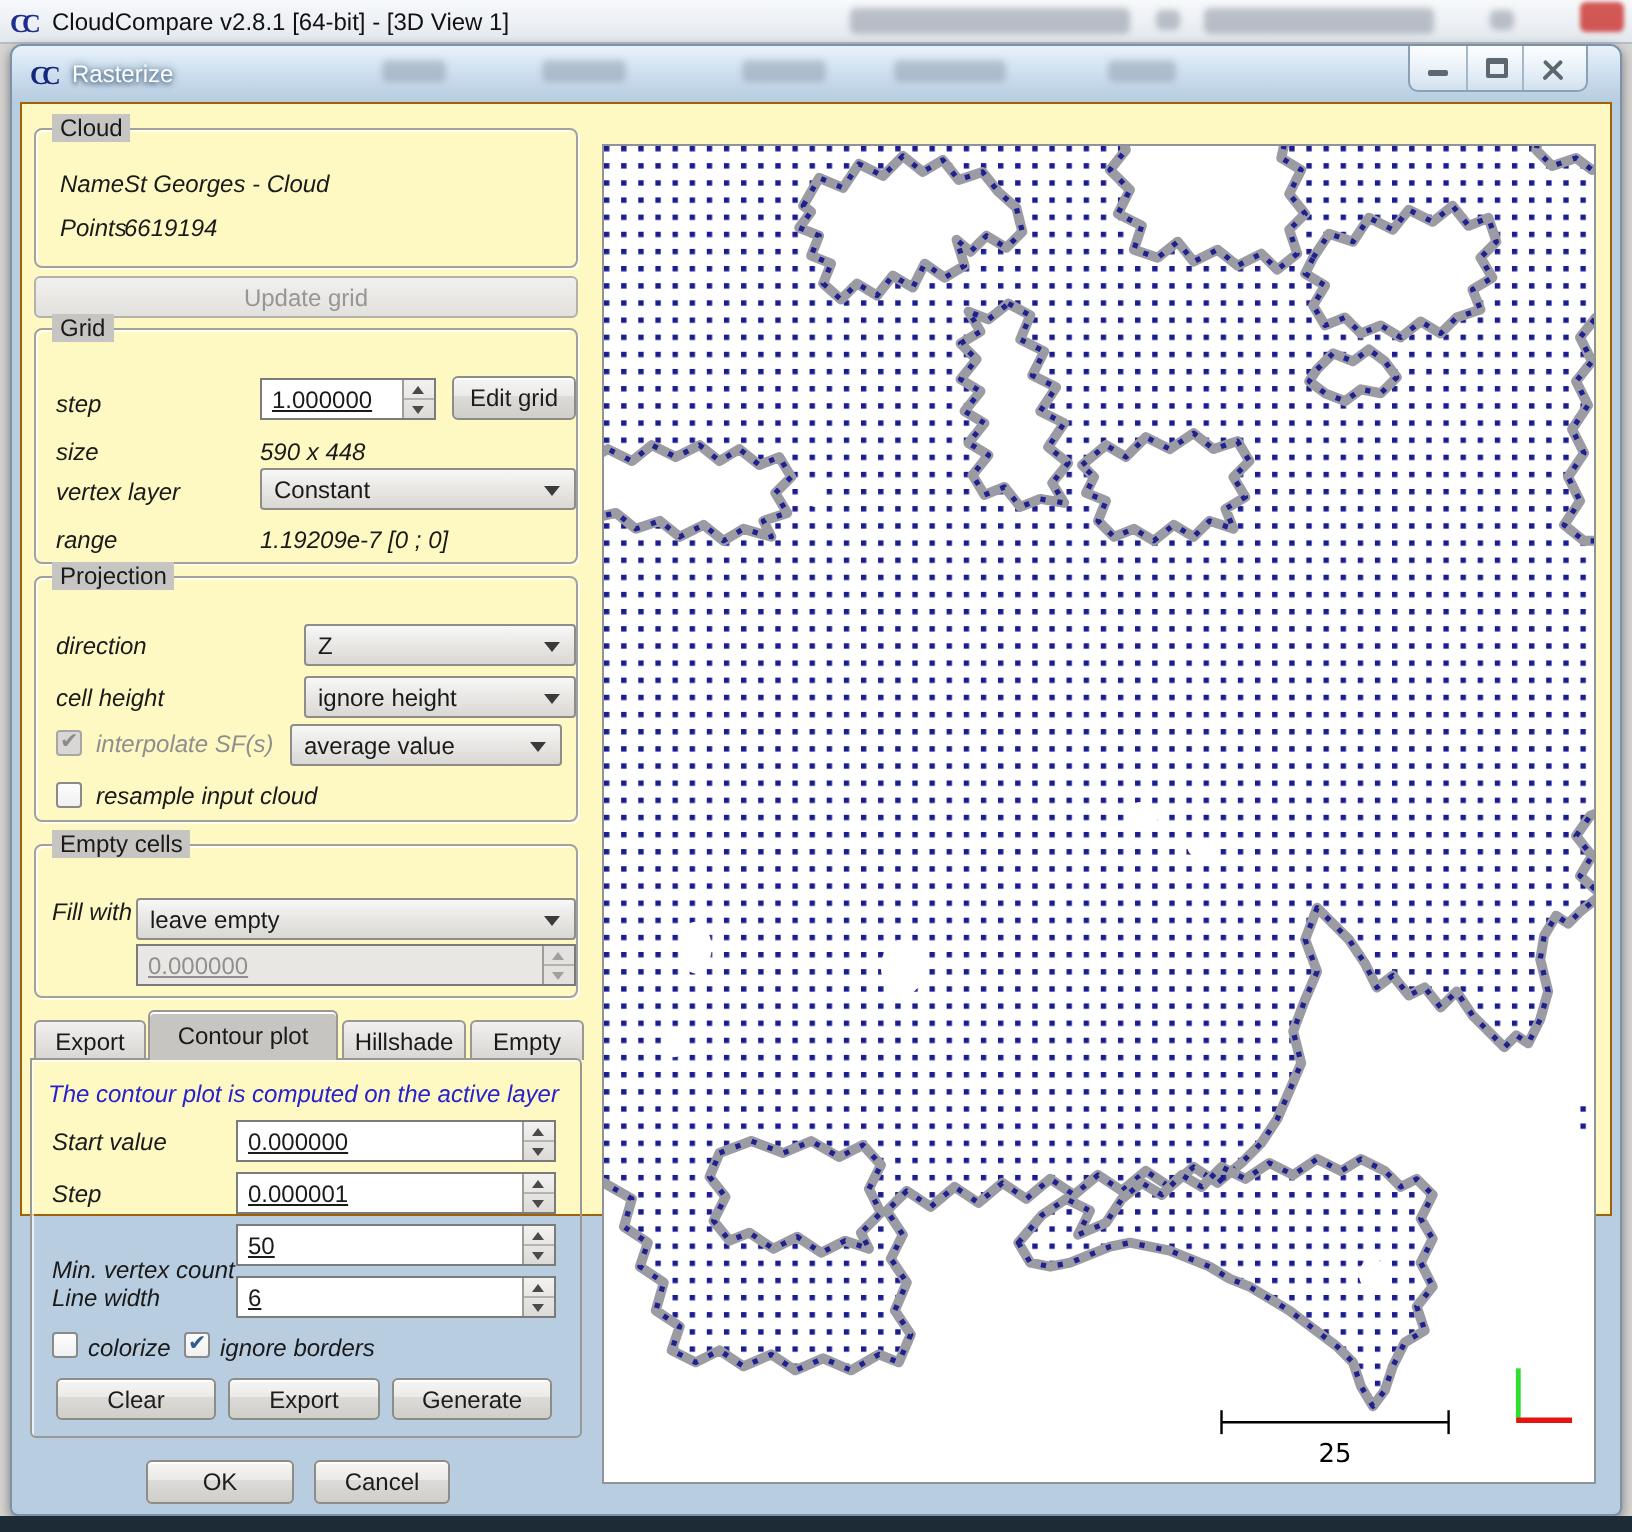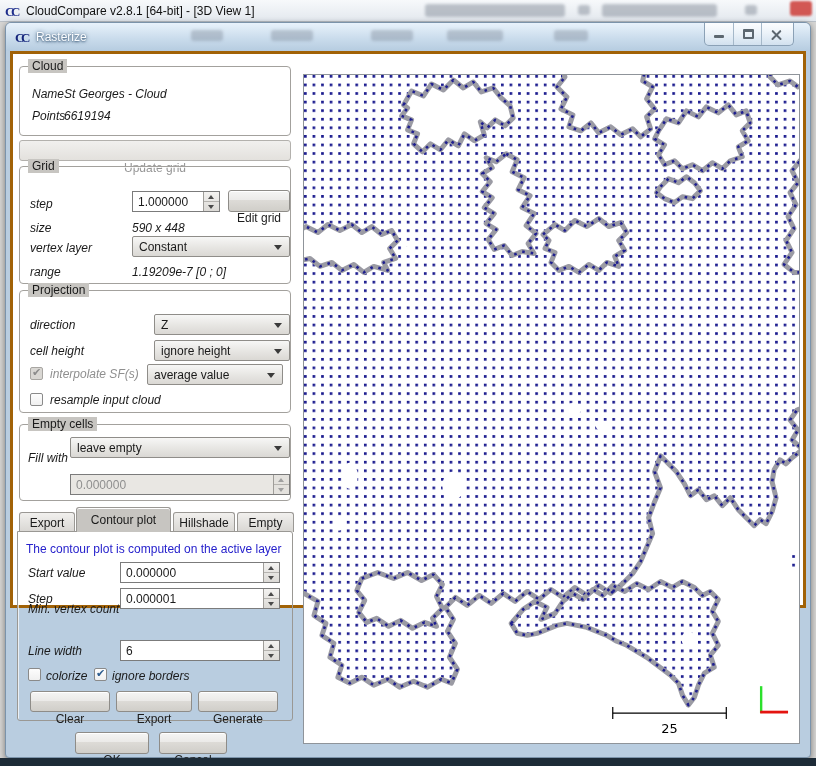--- a/index.html
+++ b/index.html
@@ -27,40 +27,40 @@
     border:1px solid #8ba1b6; border-top:none; border-radius:0 0 5px 5px;
     background:linear-gradient(rgba(255,255,255,.85),rgba(225,236,246,.55)); overflow:hidden; }
   .win-btn { width:28px; height:100%; position:relative; border-left:1px solid #a5b8c9; }
   .win-btn:first-child { border-left:none; }
   .glyph-min { position:absolute; left:9px; top:12px; width:10px; height:3px; background:#5c6770; border-radius:1px; }
   .glyph-max { position:absolute; left:9px; top:6px; width:11px; height:10px; border:2px solid #5c6770; border-top-width:3px; border-radius:1px; }
   .glyph-x1,.glyph-x2 { position:absolute; left:8px; top:11px; width:13px; height:2.4px; background:#5c6770; border-radius:1px; }
   .glyph-x1 { transform:rotate(45deg); } .glyph-x2 { transform:rotate(-45deg); }
 
   #dialog-client { position:absolute; left:4px; top:28px; width:796px; height:557px;
-    background:#ffffff; border:3px solid #a16207; }
+    background:#fef9c3; border:1px solid #a16207; }
 
   
   .group { position:absolute; border:1px solid #a3a19d; border-radius:4px;
     box-shadow:inset 1px 1px 0 rgba(255,255,255,.75), 1px 1px 0 rgba(255,255,255,.7); }
   .group > .glabel { position:absolute; top:-8px; left:8px; background:#c7c5c1; padding:0 4px; }
   .lbl { position:absolute; white-space:nowrap;font-style:italic; }
   .lbl.dim { color:#8f8f8f; }
   .btn { position:absolute; border:1px solid #8e8c88; border-radius:3px; color:#1c1c1c;
     background:linear-gradient(#f5f5f4,#ebeae8 45%,#dddbd7 46%,#d0cec9);
     text-align:center; font-size:12px; cursor:default; box-shadow:inset 0 1px 0 #fff; }
   .btn.disabled { color:#969696; border-color:#b3b1ad; background:linear-gradient(#f1f0ee,#e3e1dd); box-shadow:none; }
-  .btn span { position:relative; top:20px; }
+  .btn span { position:relative; top:3px; }
   .combo { position:absolute; height:21px; border:1px solid #8f8d89; border-radius:2px;
     background:linear-gradient(#f7f7f6,#e8e7e4 50%,#dad8d4); }
   .combo .cval { position:absolute; left:6px; top:3px; white-space:nowrap; }
   .combo .carrow { position:absolute; right:7px; top:8px; width:0; height:0;
     border-left:4px solid transparent; border-right:4px solid transparent; border-top:5px solid #3a3a3a; }
   .spin { position:absolute; height:21px; background:#fff; border:1px solid #7b7b7b; }
-  .spin .sval { position:absolute; left:5px; top:3px; }
+  .spin .sval { position:absolute; left:5px; top:3px;text-decoration:underline; }
   .spin-btns { position:absolute; right:0; top:0; bottom:0; width:16px; display:flex; flex-direction:column;
     border-left:1px solid #9f9d99; background:linear-gradient(#f3f2f0,#dcdad6); }
   .spin-up,.spin-down { flex:1; position:relative; border-bottom:1px solid #b5b3af; }
   .spin-down { border-bottom:none; }
   .tri-up { position:absolute; left:4px; top:3px; width:0; height:0;
     border-left:3.5px solid transparent; border-right:3.5px solid transparent; border-bottom:4px solid #4a4a4a; }
   .tri-down { position:absolute; left:4px; top:3px; width:0; height:0;
     border-left:3.5px solid transparent; border-right:3.5px solid transparent; border-top:4px solid #4a4a4a; }
   .spin.disabled { background:#e9e7e3; }
   .spin.disabled .sval { color:#8f8f8f; }
@@ -75,21 +75,21 @@
 
   
   .tab { position:absolute; height:20px; text-align:center; border:1px solid #9a9894;
     border-bottom:none; border-radius:3px 3px 0 0; background:linear-gradient(#f1f0ee,#d8d6d2); }
   .tab span { position:relative; top:3px; }
   .tab.active { height:25px; background:#c7c5c1; z-index:3; box-shadow:inset 0 1px 0 #fff; }
   .tab.active span { top:5px; }
   #tab-pane { position:absolute; left:4px; top:477px; width:276px; height:190px;
     border:1px solid #9a9894; border-radius:0 3px 3px 3px; z-index:2;
     box-shadow:inset 1px 1px 0 rgba(255,255,255,.7); }
-  .note { position:absolute; left:8px; top:10px; color:#2722cc; white-space:nowrap; }
+  .note { position:absolute; left:8px; top:10px; color:#2722cc; font-style:italic; white-space:nowrap; }
 
   
   #viewport { position:absolute; left:290px; top:20px; width:497px; height:670px;
     background:#fff; border:1px solid #8f949a; }
   #viewport svg { display:block; width:100%; height:100%; }
   .contour-fill { fill:#ffffff; stroke:#9b9ba4; stroke-width:5; stroke-linejoin:round; }
   .island-fill { fill:url(#dotgrid); stroke:#9b9ba4; stroke-width:5; stroke-linejoin:round; }
   .contour-dots { fill:none; stroke:#20208f; stroke-width:2.6; stroke-dasharray:2.6 6; stroke-linejoin:round; }
   .plainhole { fill:#ffffff; stroke:none; }
   .sbar { stroke:#000; stroke-width:1.2; }
@@ -203,21 +203,21 @@
           <span class="cval">average value</span>
           <span class="carrow"></span>
         </div>
         <div class="cb" style="left:10px;top:102px"></div>
         <span class="lbl" style="left:30px;top:102px">resample input cloud</span>
       </div>
 
       <div class="group" style="left:6px;top:370px;width:272px;height:77px">
         <span class="glabel">Empty cells</span>
         <span class="lbl" style="left:8px;top:26px">Fill with</span>
-        <div class="combo" style="left:50px;top:12px;width:220px">
+        <div class="combo" style="left:50px;top:26px;width:220px">
           <span class="cval">leave empty</span>
           <span class="carrow"></span>
         </div>
         <div class="spin disabled" style="left:50px;top:49px;width:220px">
           <span class="sval">0.000000</span>
           <div class="spin-btns">
             <div class="spin-up">
                 <div class="tri-up"></div>
               </div>
             <div class="spin-down">
@@ -262,21 +262,32 @@
           <div class="spin-btns">
             <div class="spin-up">
                 <div class="tri-up"></div>
               </div>
             <div class="spin-down">
                 <div class="tri-down"></div>
               </div>
           </div>
         </div>
 
-        <span class="lbl" style="left:10px;top:70px">Min. vertex count</span>
+        <span class="lbl" style="left:10px;top:98px">Min. vertex count</span>
+        <div class="spin" style="left:102px;top:82px;width:160px">
+          <span class="sval">50</span>
+          <div class="spin-btns">
+            <div class="spin-up">
+                <div class="tri-up"></div>
+              </div>
+            <div class="spin-down">
+                <div class="tri-down"></div>
+              </div>
+          </div>
+        </div>
 
         <span class="lbl" style="left:10px;top:112px">Line width</span>
         <div class="spin" style="left:102px;top:108px;width:160px">
           <span class="sval">6</span>
           <div class="spin-btns">
             <div class="spin-up">
                 <div class="tri-up"></div>
               </div>
             <div class="spin-down">
                 <div class="tri-down"></div>

